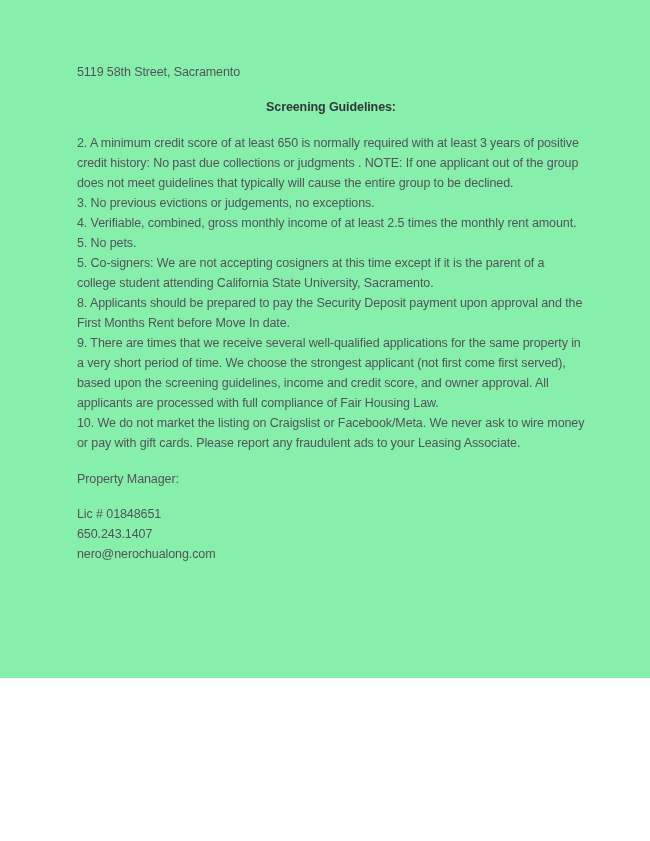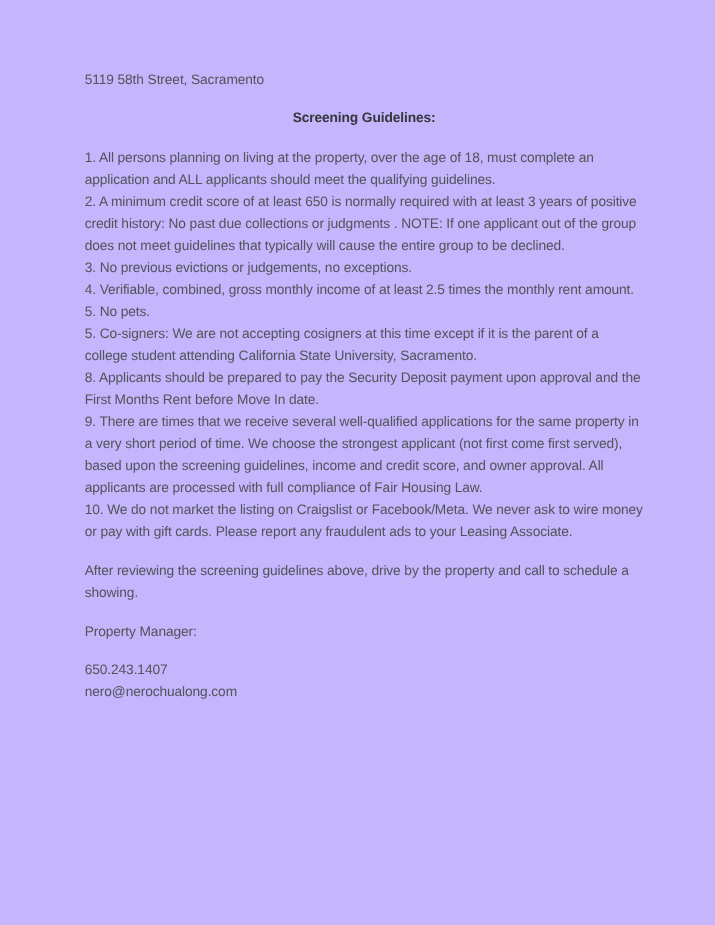--- a/index.html
+++ b/index.html
@@ -3,22 +3,22 @@
 <meta charset="utf-8">
 <style>
   html, body {
     margin: 0;
     padding: 0;
     background: #ffffff;
   }
   .page {
     position: relative;
     width: 650px;
-    height: 841px;
-    background: #c4b5fd;
+    height: 678px;
+    background: #86efac;
     overflow: hidden;
     font-family: "Liberation Sans", sans-serif;
   }
   .content {
     position: absolute;
     top: 62px;
     left: 77px;
     width: 508px;
     font-size: 12.5px;
     line-height: 20px;
@@ -48,34 +48,33 @@
 <body>
 
 <div class="page">
   <div class="content">
 
     <p class="para-gap">5119 58th Street, Sacramento</p>
 
     <p class="heading">Screening Guidelines:</p>
 
     <div class="guidelines">
-      <p>1. All persons planning on living at the property, over the age of 18, must complete an application and ALL applicants should meet the qualifying guidelines.</p>
       <p>2. A minimum credit score of at least 650 is normally required with at least 3 years of positive credit history: No past due collections or judgments . NOTE: If one applicant out of the group does not meet guidelines that typically will cause the entire group to be declined.</p>
       <p>3. No previous evictions or judgements, no exceptions.</p>
       <p>4. Verifiable, combined, gross monthly income of at least 2.5 times the monthly rent amount.</p>
       <p>5. No pets.</p>
       <p>5. Co-signers: We are not accepting cosigners at this time except if it is the parent of a college student attending California State University, Sacramento.</p>
       <p>8. Applicants should be prepared to pay the Security Deposit payment upon approval and the First Months Rent before Move In date.</p>
       <p>9. There are times that we receive several well-qualified applications for the same property in a very short period of time. We choose the strongest applicant (not first come first served), based upon the screening guidelines, income and credit score, and owner approval. All applicants are processed with full compliance of Fair Housing Law.</p>
       <p>10. We do not market the listing on Craigslist or Facebook/Meta. We never ask to wire money or pay with gift cards. Please report any fraudulent ads to your Leasing Associate.</p>
     </div>
 
-    <p class="para-gap">After reviewing the screening guidelines above, drive by the property and call to schedule a showing.</p>
 
     <p class="para-gap">Property Manager:</p>
 
     <div class="contact-block">
+      <p>Lic # 01848651</p>
       <p>650.243.1407</p>
       <p>nero@nerochualong.com</p>
     </div>
 
   </div>
 </div>
 
 </body></html>

